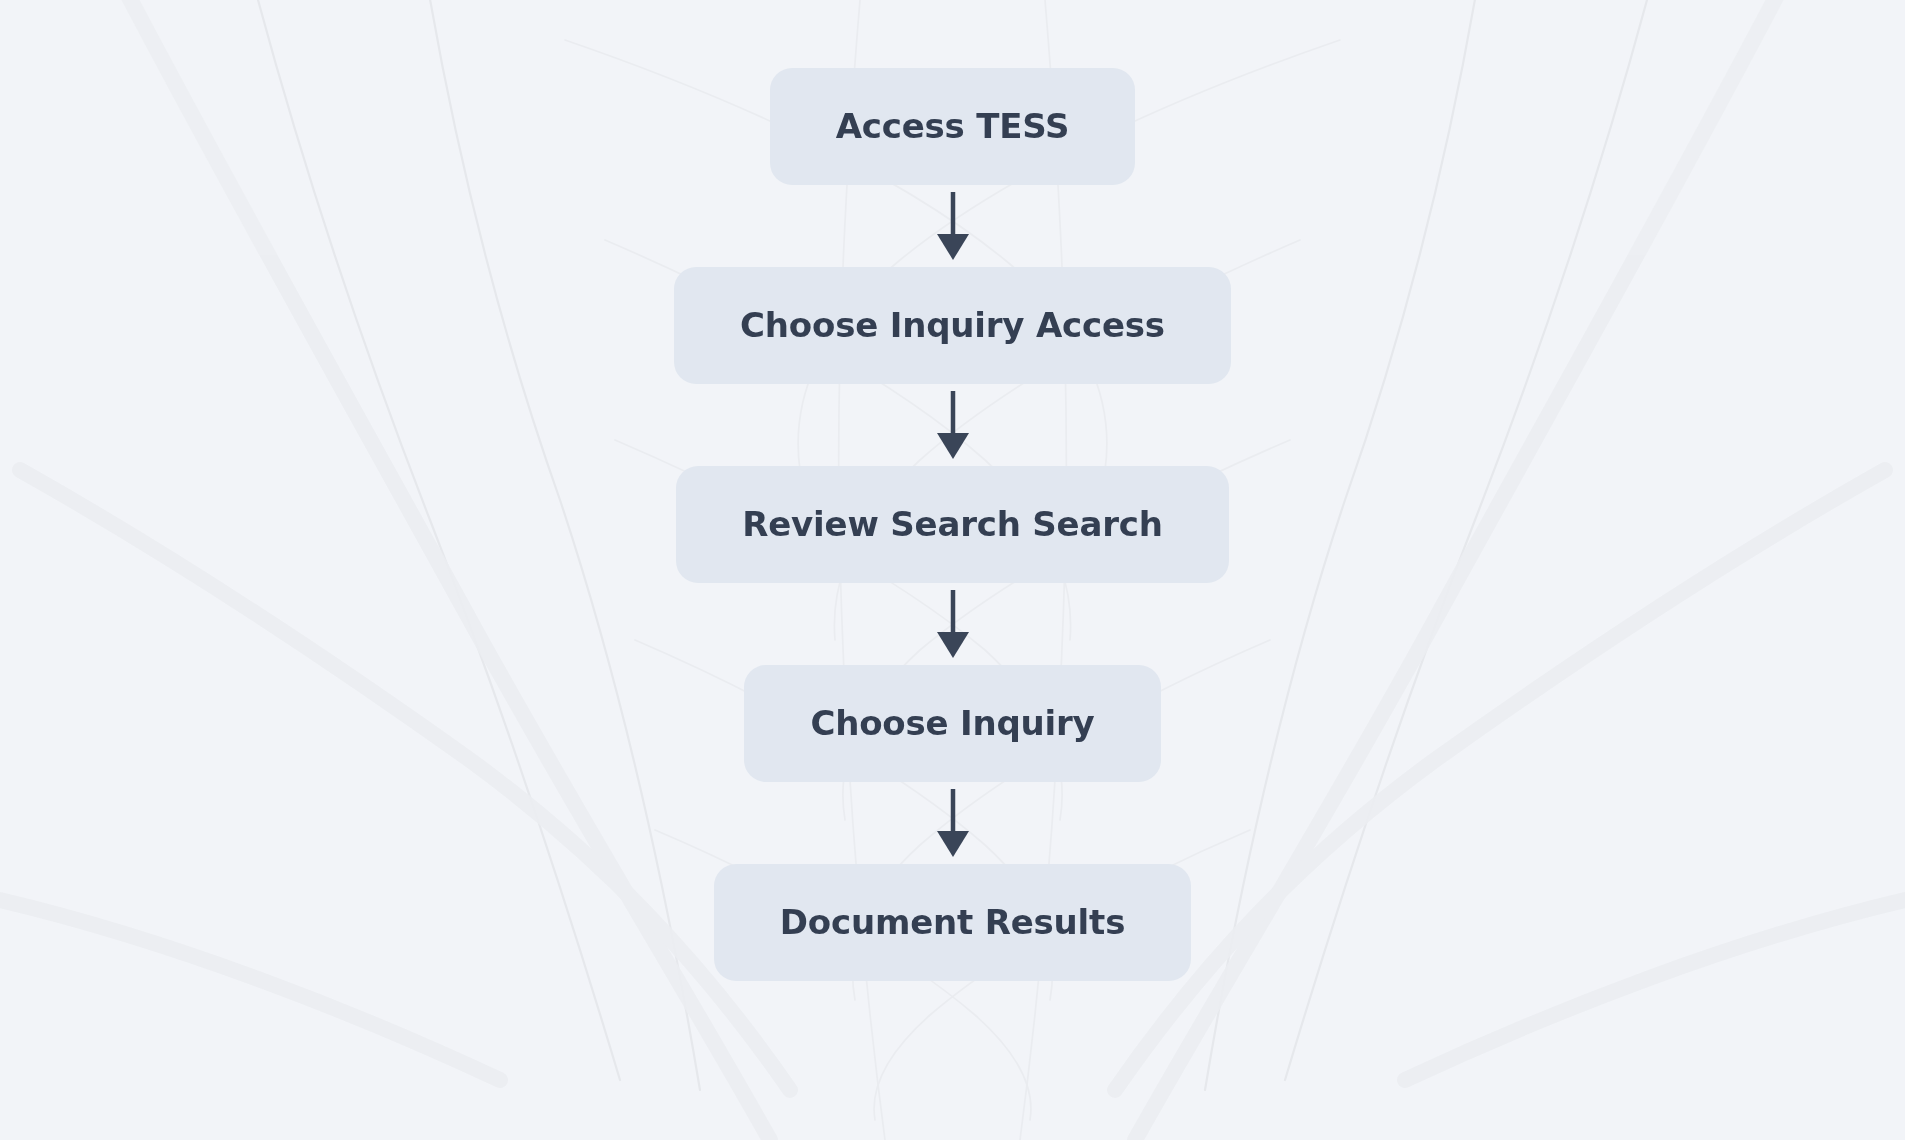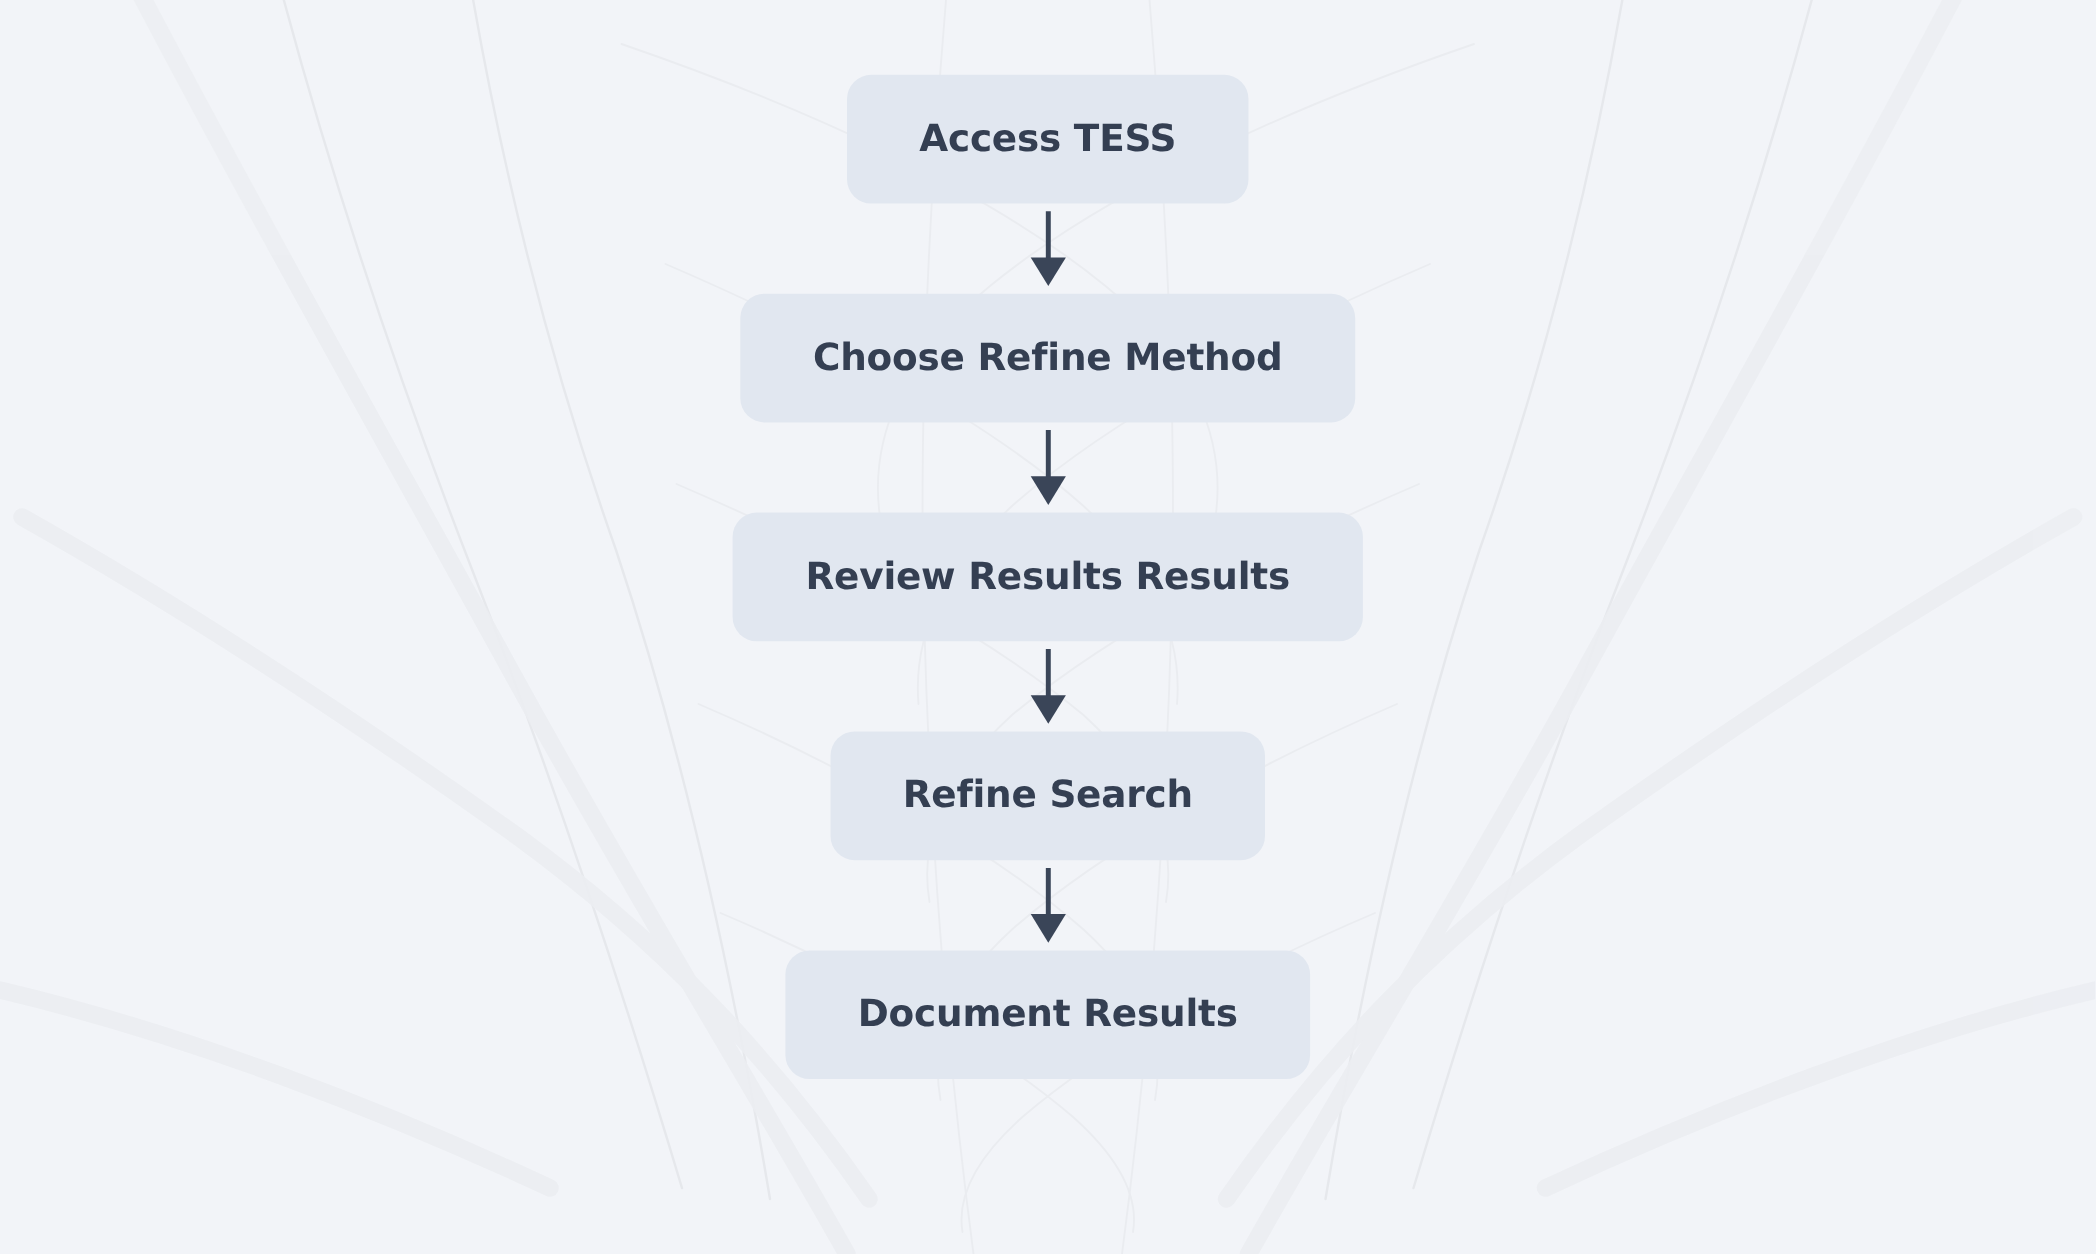--- a/index.html
+++ b/index.html
@@ -142,43 +142,43 @@
     </div>
 
     <div class="connector">
       <svg width="40" height="72" viewBox="0 0 40 72">
         <line x1="20" y1="2" x2="20" y2="46" stroke="#3a4558" stroke-width="4.5" stroke-linecap="butt"></line>
         <polygon points="4,44 36,44 20,70" fill="#3a4558"></polygon>
       </svg>
     </div>
 
     <div class="node">
-      <span class="node-label">Choose Refine Method</span>
+      <span class="node-label">Choose Inquiry Access</span>
     </div>
 
     <div class="connector">
       <svg width="40" height="72" viewBox="0 0 40 72">
         <line x1="20" y1="2" x2="20" y2="46" stroke="#3a4558" stroke-width="4.5" stroke-linecap="butt"></line>
         <polygon points="4,44 36,44 20,70" fill="#3a4558"></polygon>
       </svg>
     </div>
 
     <div class="node">
-      <span class="node-label">Review Results Results</span>
+      <span class="node-label">Review Search Search</span>
     </div>
 
     <div class="connector">
       <svg width="40" height="72" viewBox="0 0 40 72">
         <line x1="20" y1="2" x2="20" y2="46" stroke="#3a4558" stroke-width="4.5" stroke-linecap="butt"></line>
         <polygon points="4,44 36,44 20,70" fill="#3a4558"></polygon>
       </svg>
     </div>
 
     <div class="node">
-      <span class="node-label">Refine Search</span>
+      <span class="node-label">Choose Inquiry</span>
     </div>
 
     <div class="connector">
       <svg width="40" height="72" viewBox="0 0 40 72">
         <line x1="20" y1="2" x2="20" y2="46" stroke="#3a4558" stroke-width="4.5" stroke-linecap="butt"></line>
         <polygon points="4,44 36,44 20,70" fill="#3a4558"></polygon>
       </svg>
     </div>
 
     <div class="node">

